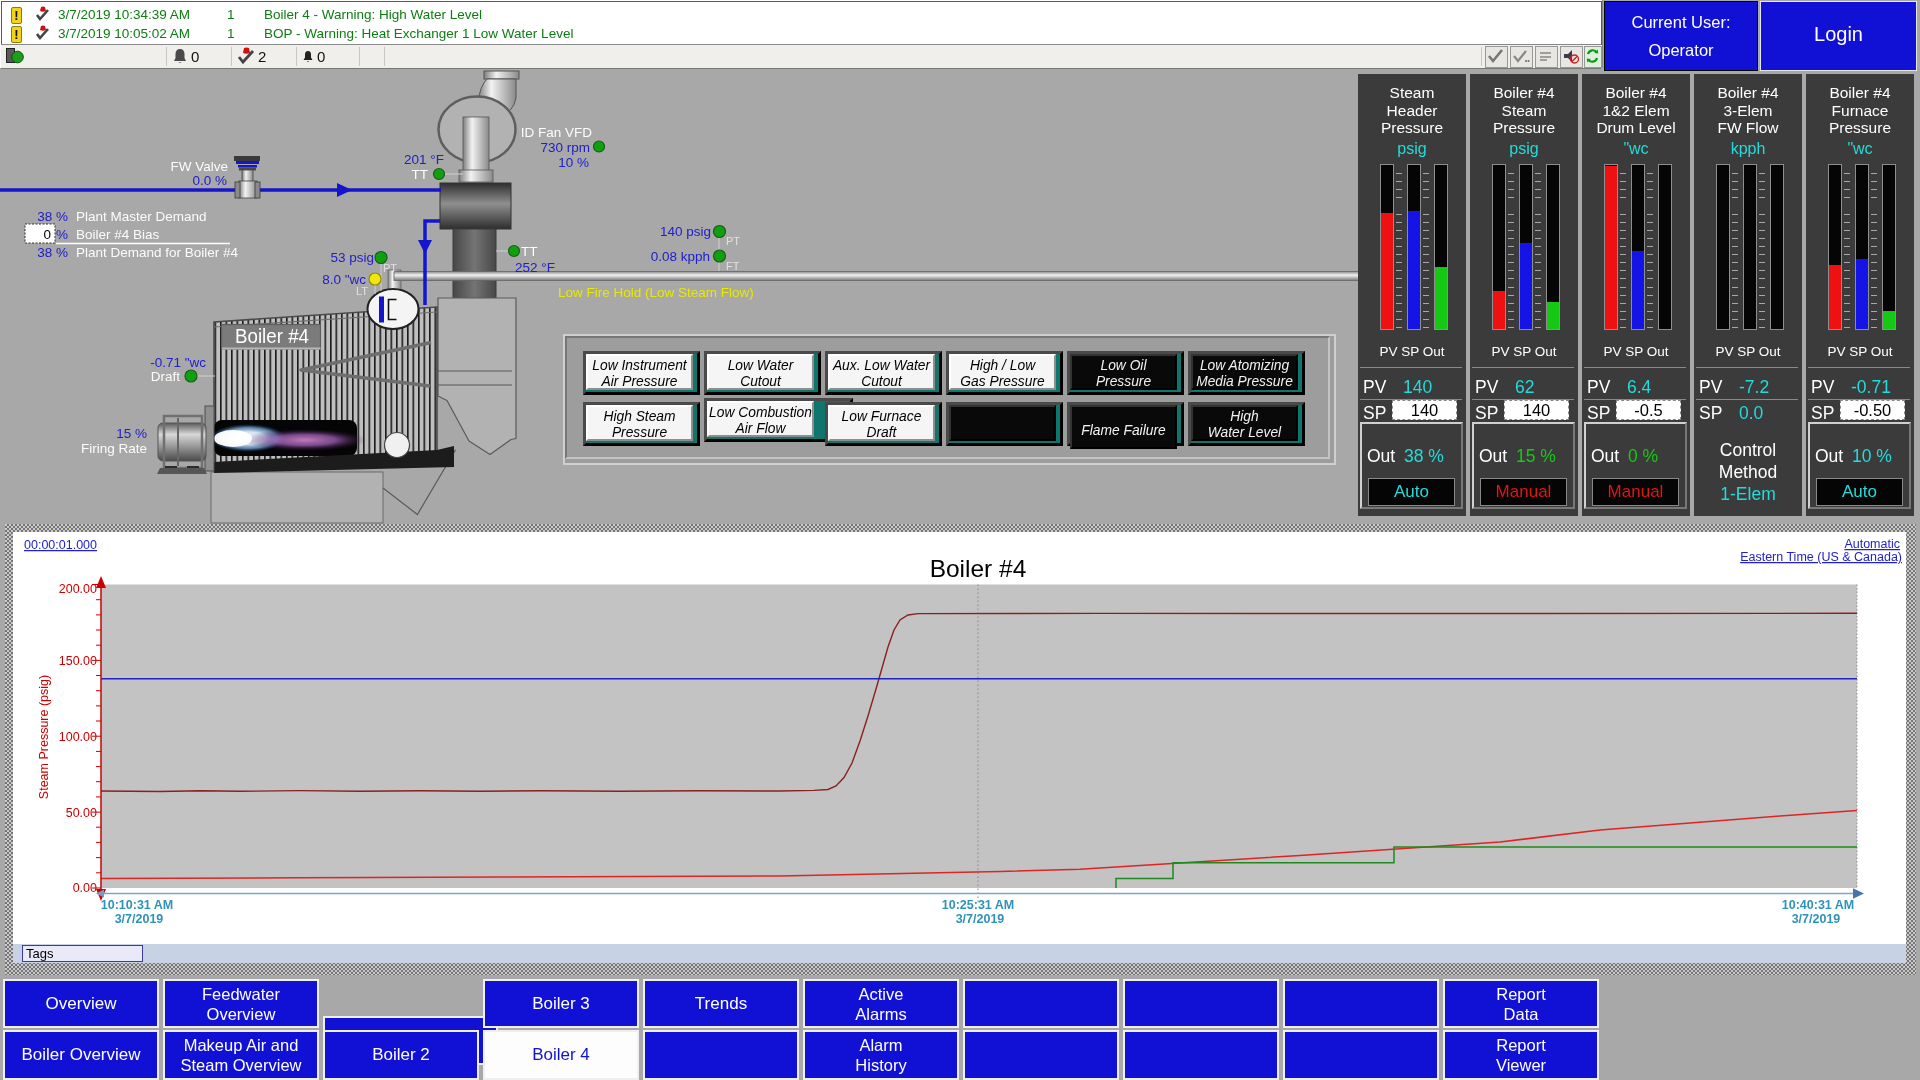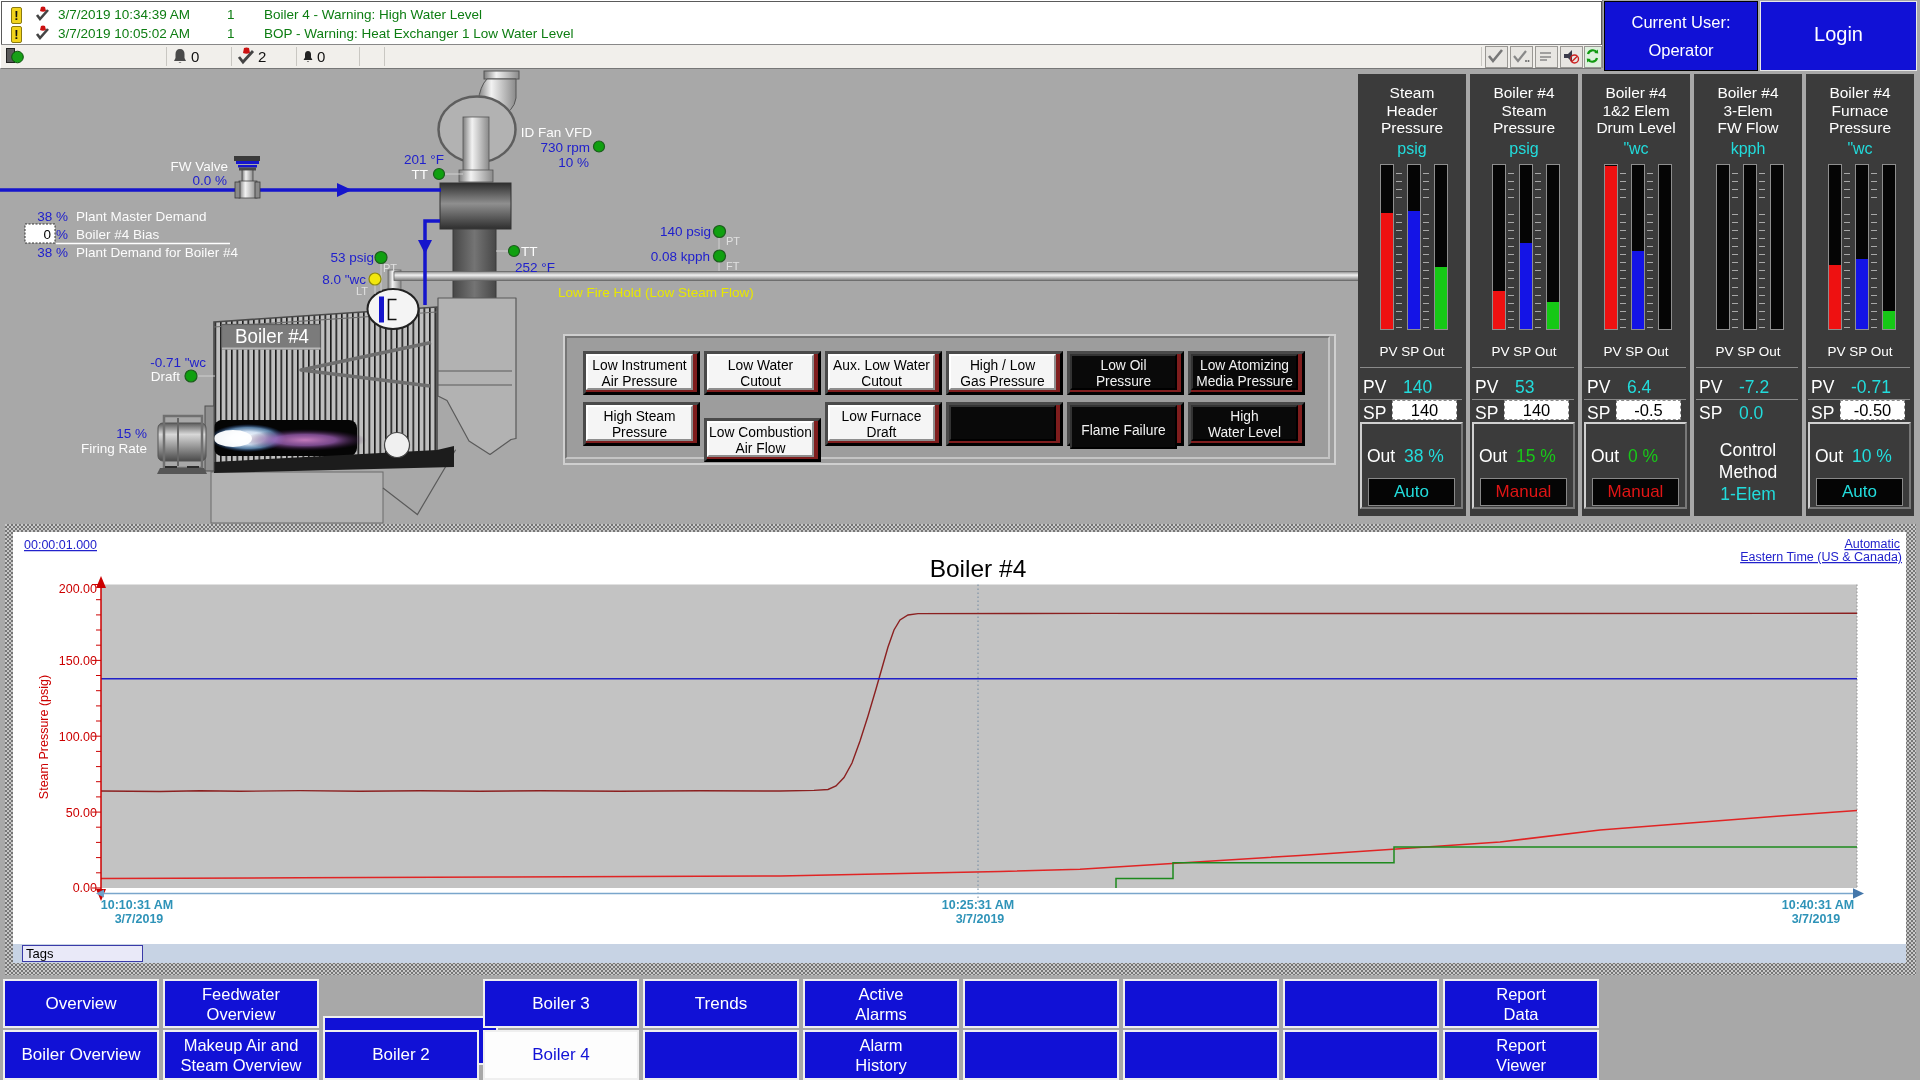--- a/index.html
+++ b/index.html
@@ -32,21 +32,21 @@
 .fprow .lab{position:absolute;left:5px;top:0;font-size:17.5px;}
 .cyan{color:#22dcdc;}
 .green{color:#18c818;}
 .red{color:#e01515;}
 .spbox{position:absolute;left:34px;top:-3px;width:63px;height:18px;background:#fff;border:1px dashed #888;color:#000;font-size:16.5px;text-align:center;line-height:19px;}
 .outgrp{position:absolute;left:2px;top:348px;width:99px;height:83px;border:2px solid #d0d0d0;border-right-color:#787878;border-bottom-color:#787878;}
 .modebox{position:absolute;left:6px;top:54px;width:85px;height:26px;background:#050505;border:1px solid #888;text-align:center;font-size:17px;line-height:26px;}
 
 #matrix{left:563px;top:334px;width:769px;height:127px;background:#9d9d9d;border:2px solid #cfcfcf;}
 #matrixinner{position:absolute;left:0;top:0;width:761px;height:119px;border:2px solid #767676;border-right-color:#c4c4c4;border-bottom-color:#c4c4c4;}
-.mbtn{position:absolute;width:111px;height:38px;background:#7f1d1d;border:3px solid #4a4a4a;border-right-color:#000;border-bottom-color:#000;}
+.mbtn{position:absolute;width:111px;height:38px;background:#0f766e;border:3px solid #4a4a4a;border-right-color:#000;border-bottom-color:#000;font-style:italic;}
 .mface{position:absolute;left:0px;top:0px;width:103px;height:30px;border:2px solid #fff;border-right-color:#8e8e8e;border-bottom-color:#8e8e8e;background:#f5f5f5;color:#000;text-align:center;font-size:13.8px;line-height:15.5px;padding-top:2px;white-space:nowrap;}
 .mbtn.dark .mface{background:#090909;color:#f2f2f2;border-color:#333;border-right-color:#000;border-bottom-color:#000;}
 
 #trend{left:5px;top:524px;width:1911px;height:451px;background:conic-gradient(#767676 0 25%,#c9c9c9 0 50%,#767676 0 75%,#c9c9c9 0) 0 0/4px 4px;}
 #trendinner{position:absolute;left:8px;top:8px;width:1893px;height:431px;background:#fff;}
 #tagstrip{position:absolute;left:8px;top:420px;width:1893px;height:19px;background:#c7d3e4;}
 #tagsbox{position:absolute;left:9px;top:1px;width:116px;height:15px;background:#e9e9f8;border:1px solid #3a3aa8;font-size:13px;color:#000;padding-left:3px;line-height:15px;}
 
 .nav{position:absolute;background:#1111d6;border:2px solid #efefef;color:#fff;text-align:center;}
 .nav.sel{background:#fdfdfd;color:#1111d6;}
@@ -311,21 +311,21 @@
         </div>
       <div class="mbtn dark" style="left:500px;top:13px;">
           <div class="mface">Low Oil<br>Pressure</div>
         </div>
       <div class="mbtn dark" style="left:621px;top:13px;">
           <div class="mface">Low Atomizing<br>Media Pressure</div>
         </div>
       <div class="mbtn" style="left:16px;top:64px;">
           <div class="mface">High Steam<br>Pressure</div>
         </div>
-      <div class="mbtn" style="left:137px;top:80px;">
+      <div class="mbtn" style="left:137px;top:60px;padding-left:32px;">
           <div class="mface">Low Combustion<br>Air Flow</div>
         </div>
       <div class="mbtn" style="left:258px;top:64px;">
           <div class="mface">Low Furnace<br>Draft</div>
         </div>
       <div class="mbtn dark" style="left:379px;top:64px;">
           <div class="mface"></div>
         </div>
       <div class="mbtn dark" style="left:500px;top:64px;">
           <div class="mface" style="line-height:28px;padding-top:10px;">Flame Failure</div>
@@ -382,21 +382,21 @@
         <div class="bar" style="left:75.5px;">
           <div class="bfill" style="height:27px;background:#16c816;"></div>
         </div>
         <div class="ticks" style="left:38px;"></div>
         <div class="ticks" style="left:65px;"></div>
         <div class="pvspout">PV SP Out</div>
         <div class="fpdiv"></div>
         <div class="fpdiv" style="top:325px;"></div>
         <div class="fprow" style="top:303px;">
           <span class="lab">PV</span>
-          <span class="lab cyan" style="left:45px;">53</span>
+          <span class="lab cyan" style="left:45px;">62</span>
         </div>
         <div class="fprow" style="top:329px;">
           <span class="lab">SP</span>
           <span class="spbox">140</span>
         </div>
         <div class="outgrp">
           <div class="fprow" style="top:22px;">
             <span class="lab">Out</span>
             <span class="lab green" style="left:42px;">15 %</span>
           </div>

